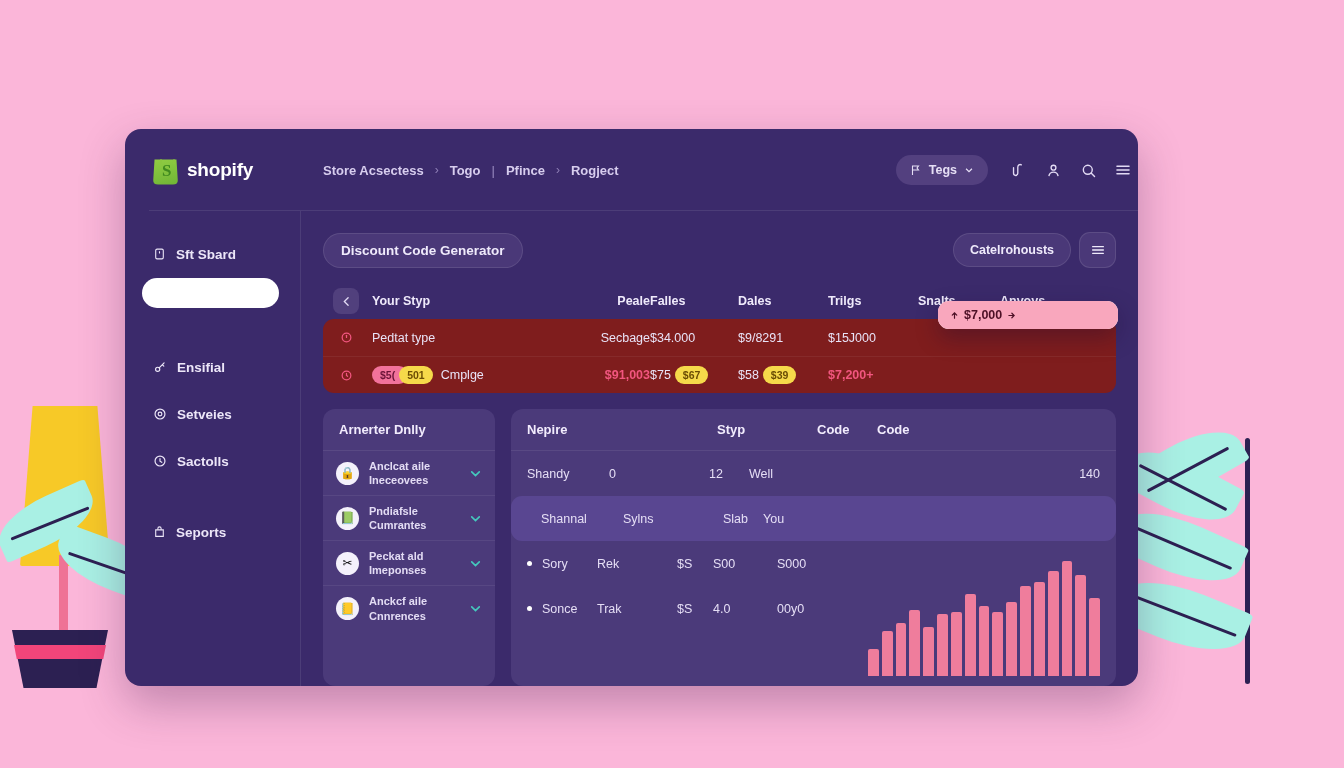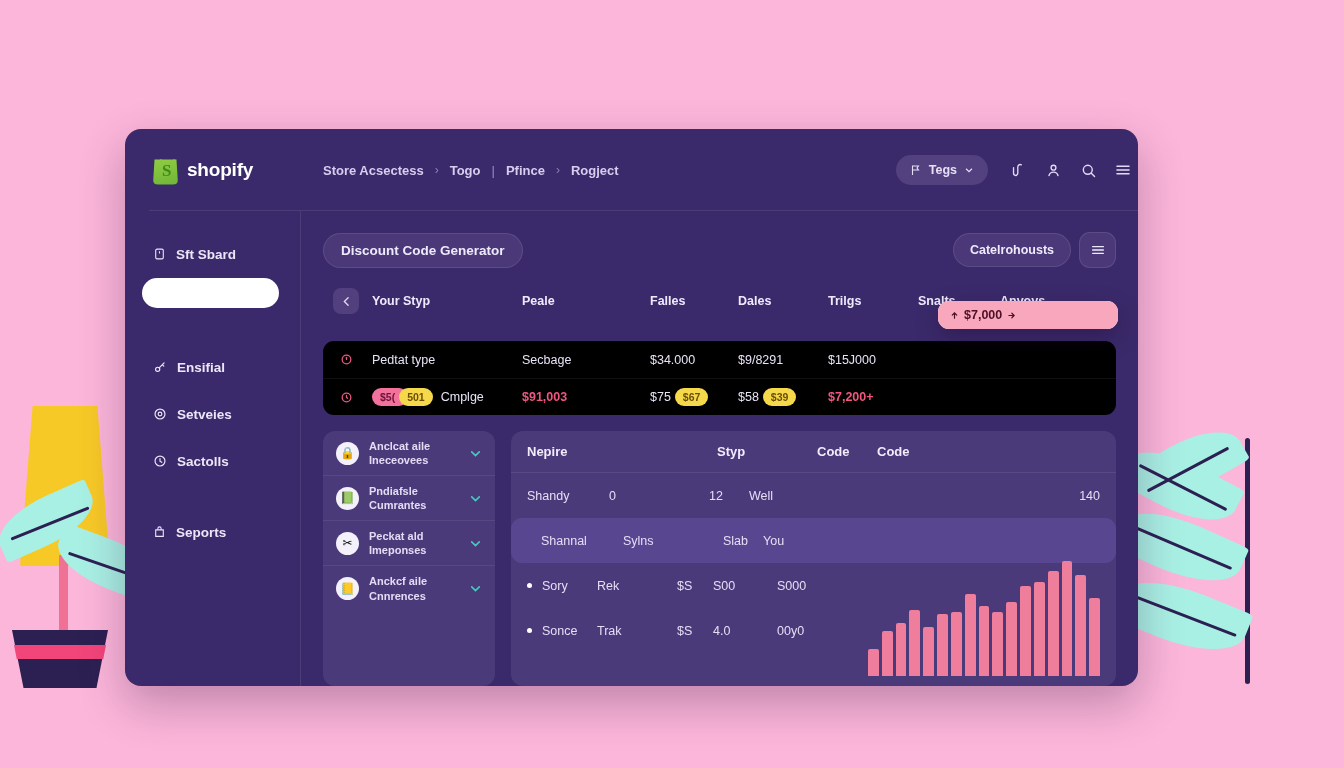--- a/index.html
+++ b/index.html
@@ -148,24 +148,24 @@
 
   
   .tbl { position:relative; }
   .tbl-head { display:flex; align-items:center; height:36px; padding:0 10px; }
   .back-dot {
     width:26px; height:26px; border-radius:8px; background:#51407d;
     display:flex; align-items:center; justify-content:center; color:#e3dbf5;
     flex:0 0 auto; margin-right:13px;
   }
   .th { color:#efeafb; font-size:12.5px; font-weight:bold; }
-  .c1 { width:150px; } .c2 { width:128px; } .c3 { width:88px; }
+  .c1 { width:150px; } .c2 { width:128px;text-align:right; } .c3 { width:88px; }
   .c4 { width:90px; } .c5 { width:90px; } .c6 { width:82px; } .c7 { flex:1; }
 
-  .tbl-body { background:#000000; border-radius:11px; overflow:hidden; margin-top:22px; }
+  .tbl-body { background:#7f1d1d; border-radius:11px; overflow:hidden; margin-top:0; }
   .tr { display:flex; align-items:center; height:37px; padding:0 10px; }
   .tr + .tr { border-top:1px solid rgba(255,255,255,.06); }
   .row-ico { width:26px; margin-right:13px; flex:0 0 auto; display:flex; justify-content:center; color:#f2567f; }
   .td { font-size:12.5px; color:#e9e3f7; }
   .td.pink { color:#f2567f; font-weight:bold; }
   .badges { display:flex; align-items:center; }
   .bdg {
     font-size:10.5px; font-weight:bold; padding:3px 8px; border-radius:9px; line-height:1.2;
   }
   .bdg-pink { background:#f2729b; color:#6c1338; padding-right:13px; }
@@ -436,20 +436,21 @@
             <svg width="9" height="9" viewBox="0 0 24 24" stroke="currentColor" fill="none" stroke-width="3.2" stroke-linecap="round">
               <path d="M5 12h13M13 6l6 6-6 6"></path>
             </svg>
           </div>
         </div>
       </div>
 
       <div class="cards">
 
         <div class="card card-left">
+          <div class="card-head">Arnerter Dnlly</div>
 
           <div class="li">
             <span class="li-ic">🔒</span>
             <span class="li-txt">
               <span>Anclcat aile</span><br>
               <span>Ineceovees</span>
             </span>
             <svg class="chev" width="13" height="13" viewBox="0 0 24 24" fill="none" stroke="currentColor" stroke-width="3" stroke-linecap="round">
               <path d="M5 9l7 7 7-7"></path>
             </svg>

